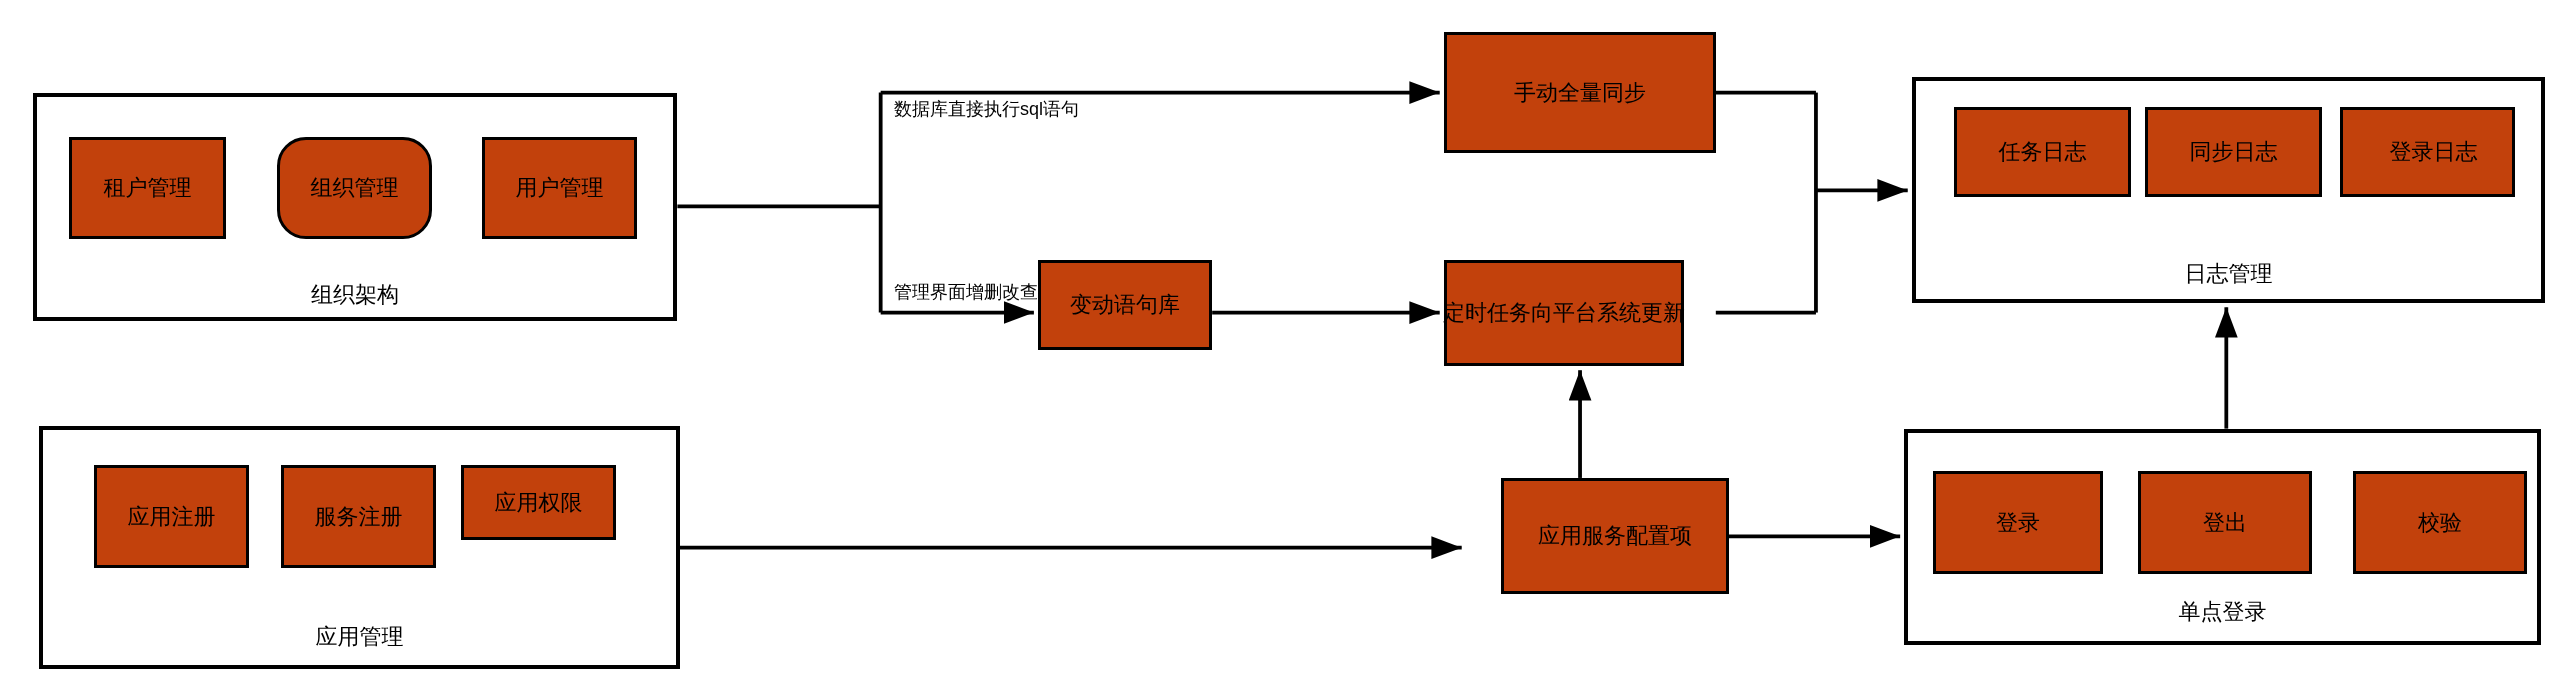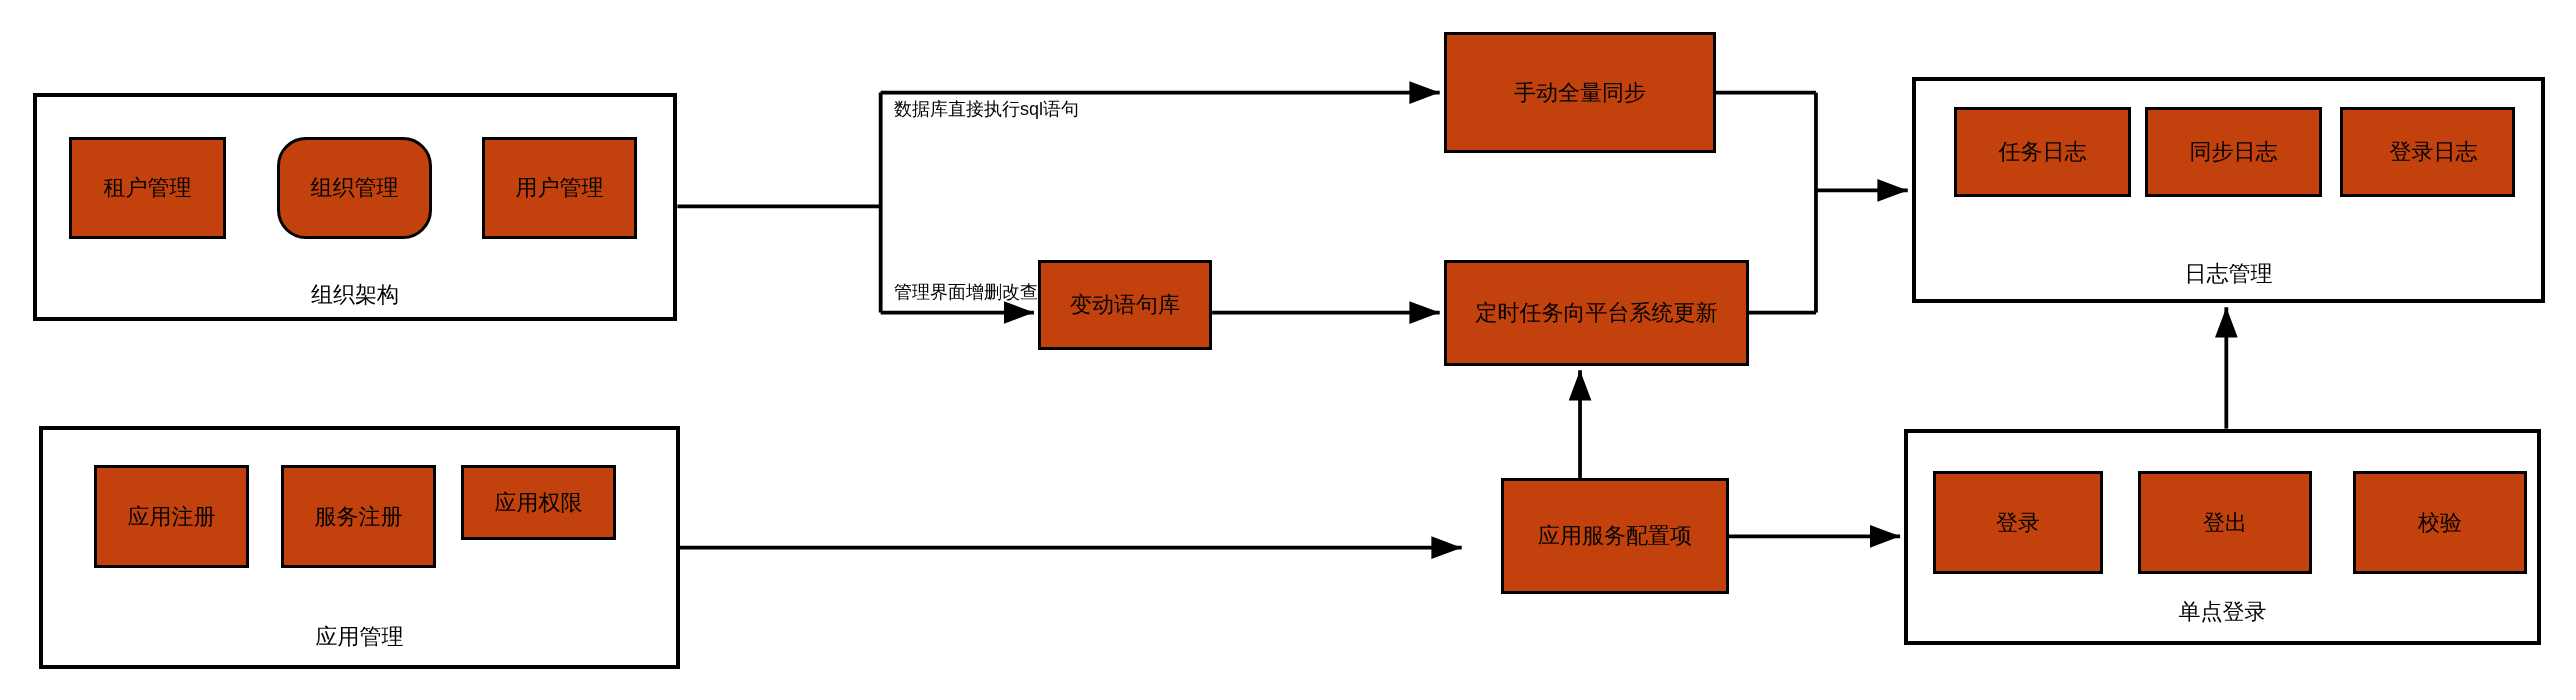--- a/index.html
+++ b/index.html
@@ -79,21 +79,21 @@
   
   #g-sso { left: 1904px; top: 429px; width: 637px; height: 216px; }
   #g-sso .n1 { left: 25px;  top: 38px; width: 170px; height: 103px; }
   #g-sso .n2 { left: 230px; top: 38px; width: 174px; height: 103px; }
   #g-sso .n3 { left: 445px; top: 38px; width: 174px; height: 103px; }
   #g-sso .group-title { bottom: 18px; }
 
   
   #n-manual    { left: 1444px; top: 32px;  width: 272px; height: 121px; }
   #n-changes   { left: 1038px; top: 260px; width: 174px; height: 90px; }
-  #n-scheduled { left: 1444px; top: 260px; width: 305px; height: 106px; }
+  #n-scheduled { left: 1444px; top: 260px; width: 240px; height: 106px; }
   #n-config    { left: 1465px; top: 478px; width: 228px; height: 116px; margin-left: 36px; }
 
   
   #lbl-sql  { left: 894px; top: 98px; }
   #lbl-crud { left: 894px; top: 281px; }
 </style>
 </head>
 <body>
 
 <div id="canvas">

